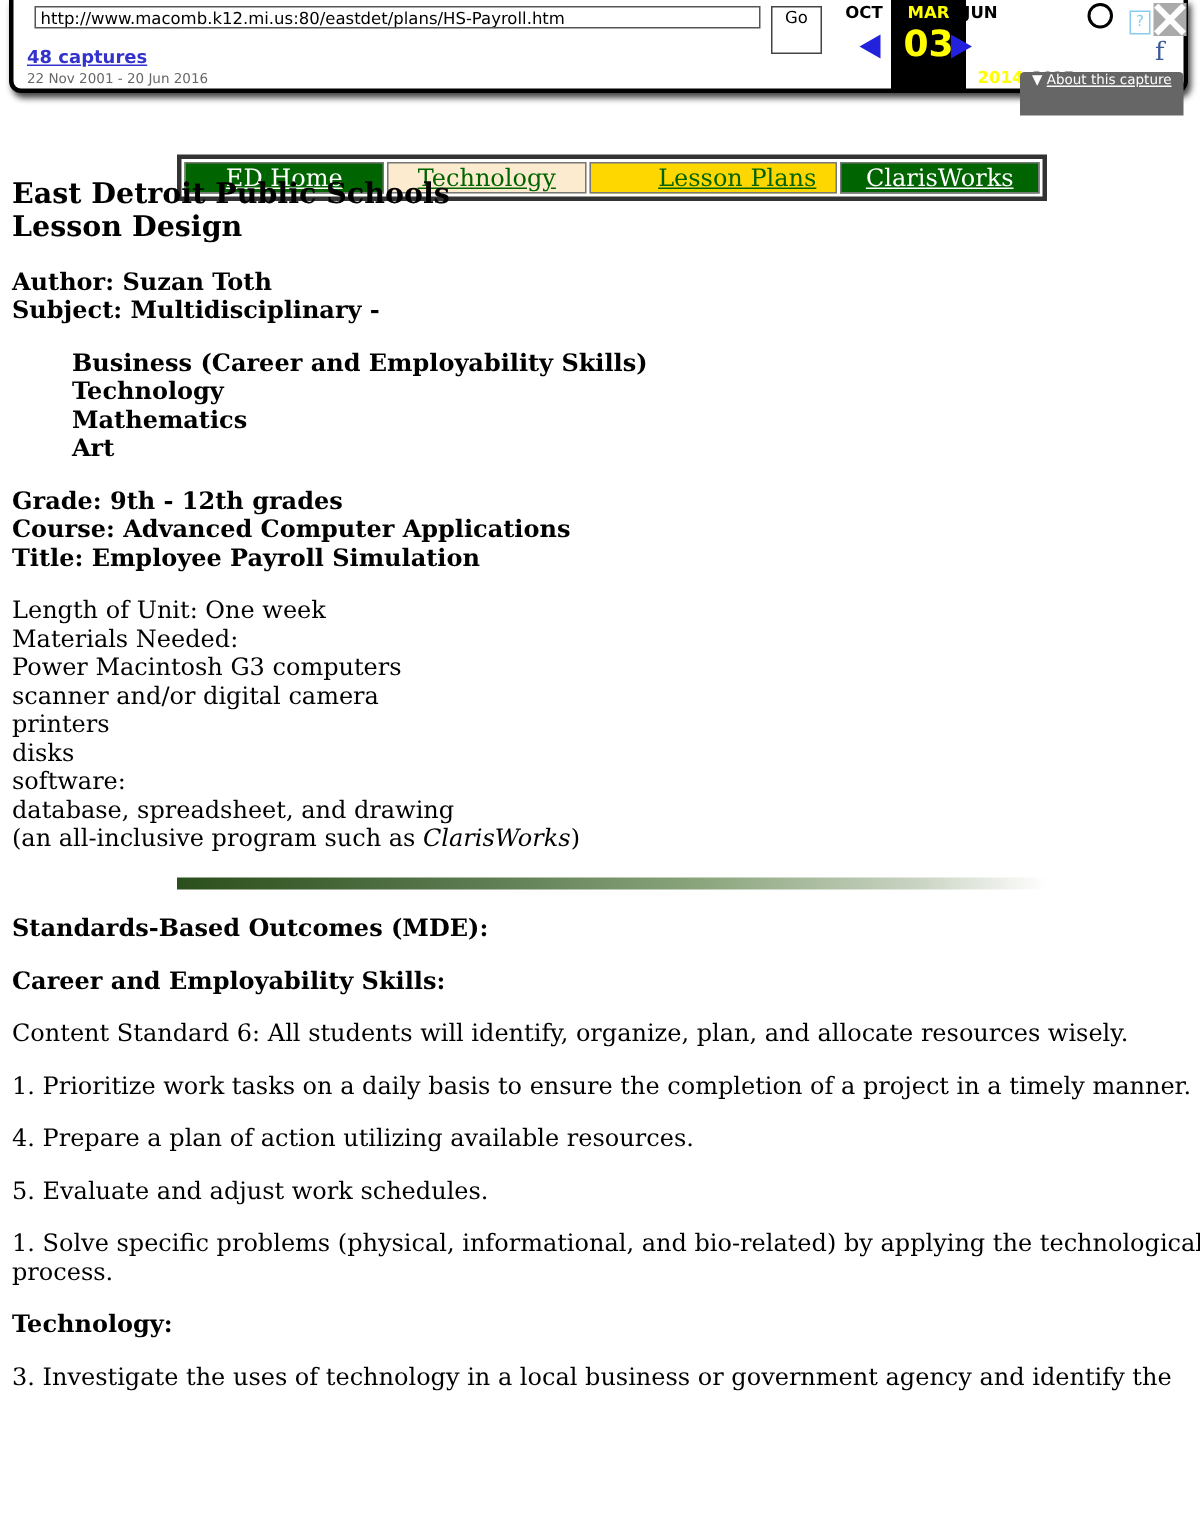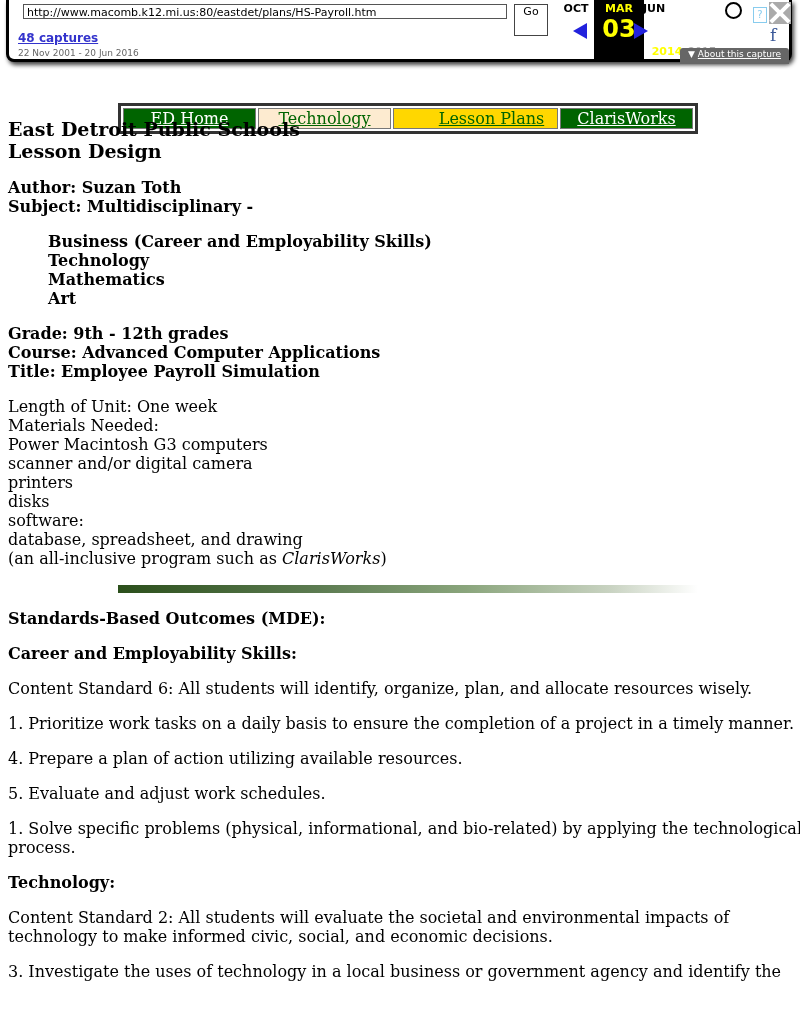--- a/index.html
+++ b/index.html
@@ -26,21 +26,21 @@
   .wm-arrow { position:absolute; top:23px; width:0; height:0; border-top:8px solid transparent; border-bottom:8px solid transparent; }
   #wm-prev-arrow { left:564px; border-right:14px solid #22d; }
   #wm-next-arrow { left:625px; border-left:14px solid #22d; }
   #wm-circle { position:absolute; left:716px; top:2px; width:13px; height:13px; border:2px solid #000; border-radius:50%; }
   #wm-help { position:absolute; left:744px; top:7px; width:12px; height:14px; border:1px solid #8ce; color:#8ce; font-family:"DejaVu Sans", sans-serif; font-size:10px; line-height:14px; text-align:center; }
   #wm-close { position:absolute; left:760px; top:2px; width:22px; height:22px; background:#aaa; }
   #wm-close::before, #wm-close::after { content:""; position:absolute; left:9px; top:-2px; width:4px; height:26px; background:#fff; }
   #wm-close::before { transform:rotate(45deg); }
   #wm-close::after { transform:rotate(-45deg); }
   #wm-fb { position:absolute; left:761px; top:25px; color:#3b5998; font-family:"DejaVu Serif", serif; font-size:17px; }
-  #wm-about { position:absolute; left:671px; top:48px; width:109px; height:16px; background:#666; color:#fff; border-radius:3px 3px 0 0;
+  #wm-about { position:absolute; left:671px; top:48px; width:109px; height:29px; background:#666; color:#fff; border-radius:3px 3px 0 0;
     font-family:"DejaVu Sans", sans-serif; font-size:9px; line-height:12px; text-align:center; }
   #wm-about span { text-decoration:underline; }
 
   
   #nav { position:absolute; left:118px; top:67px; width:580px; height:31px; background:#333; box-sizing:border-box; padding:3px;margin-top:36px; }
   #nav-inner { background:#fff; padding:2px; display:flex; gap:2px; height:21px; }
   .nav-cell { flex:1; border:1px solid #777; text-align:center; font-family:"DejaVu Serif", serif; font-size:16px; line-height:19px; text-decoration:underline; }
   .nav-green { background:#006400; color:#fff; }
   .nav-tan { background:#fdebd0; color:#006400; }
   .nav-gold { background:#ffd700; color:#006400;padding-left:32px; }
@@ -131,15 +131,14 @@
 
 <div id="standards">
   <p class="b">Standards-Based Outcomes (MDE):</p>
   <p class="b">Career and Employability Skills:</p>
   <p>Content Standard 6: All students will identify, organize, plan, and allocate resources wisely.</p>
   <p>1. Prioritize work tasks on a daily basis to ensure the completion of a project in a timely manner.</p>
   <p>4. Prepare a plan of action utilizing available resources.</p>
   <p>5. Evaluate and adjust work schedules.</p>
   <p style="width:795px">1. Solve specific problems (physical, informational, and bio-related) by applying the technological process.</p>
   <p class="b">Technology:</p>
-  <p style="width:760px">Content Standard 2: All students will evaluate the societal and environmental impacts of technology to make informed civic, social, and economic decisions.</p>
   <p style="white-space:nowrap">3. Investigate the uses of technology in a local business or government agency and identify the</p>
 </div>
 
 </body></html>

